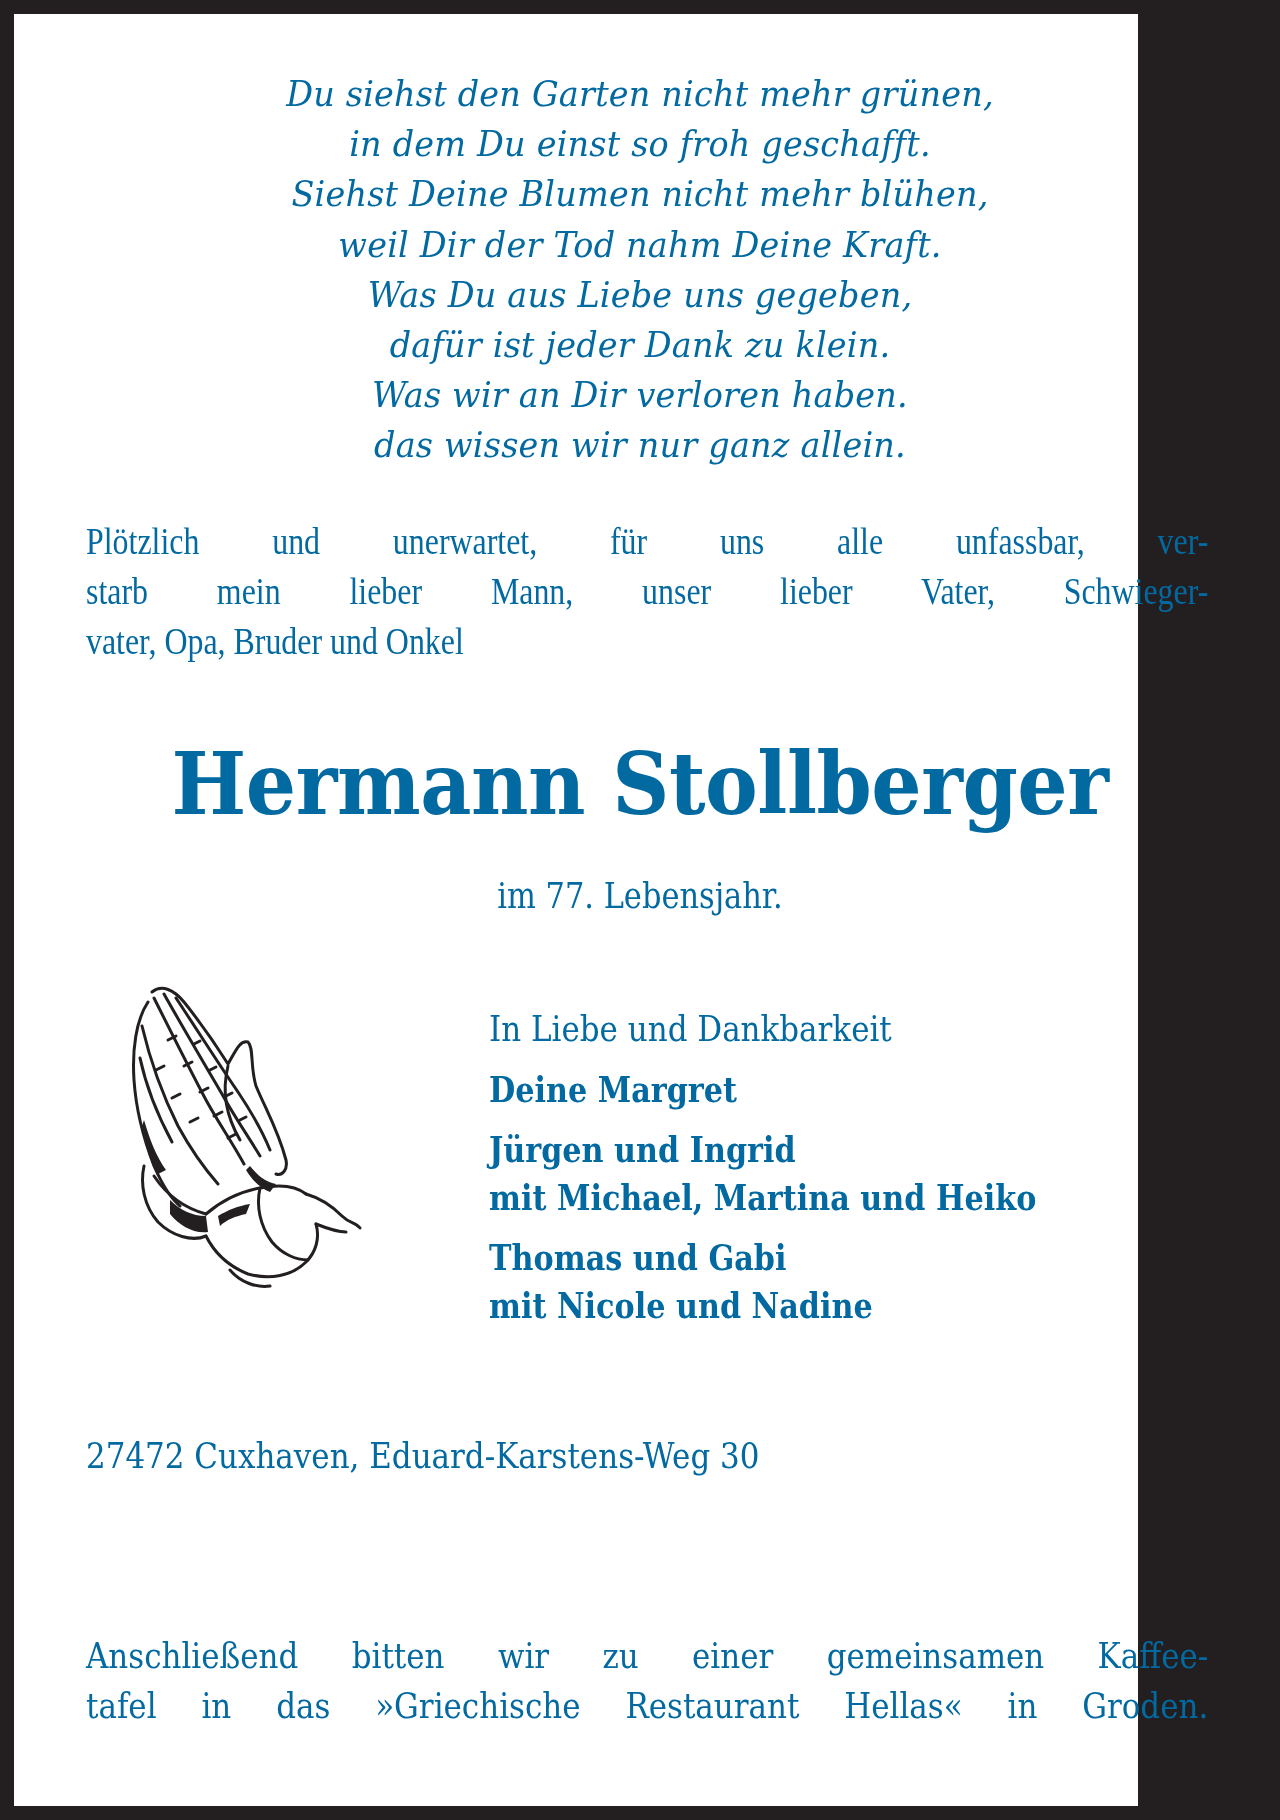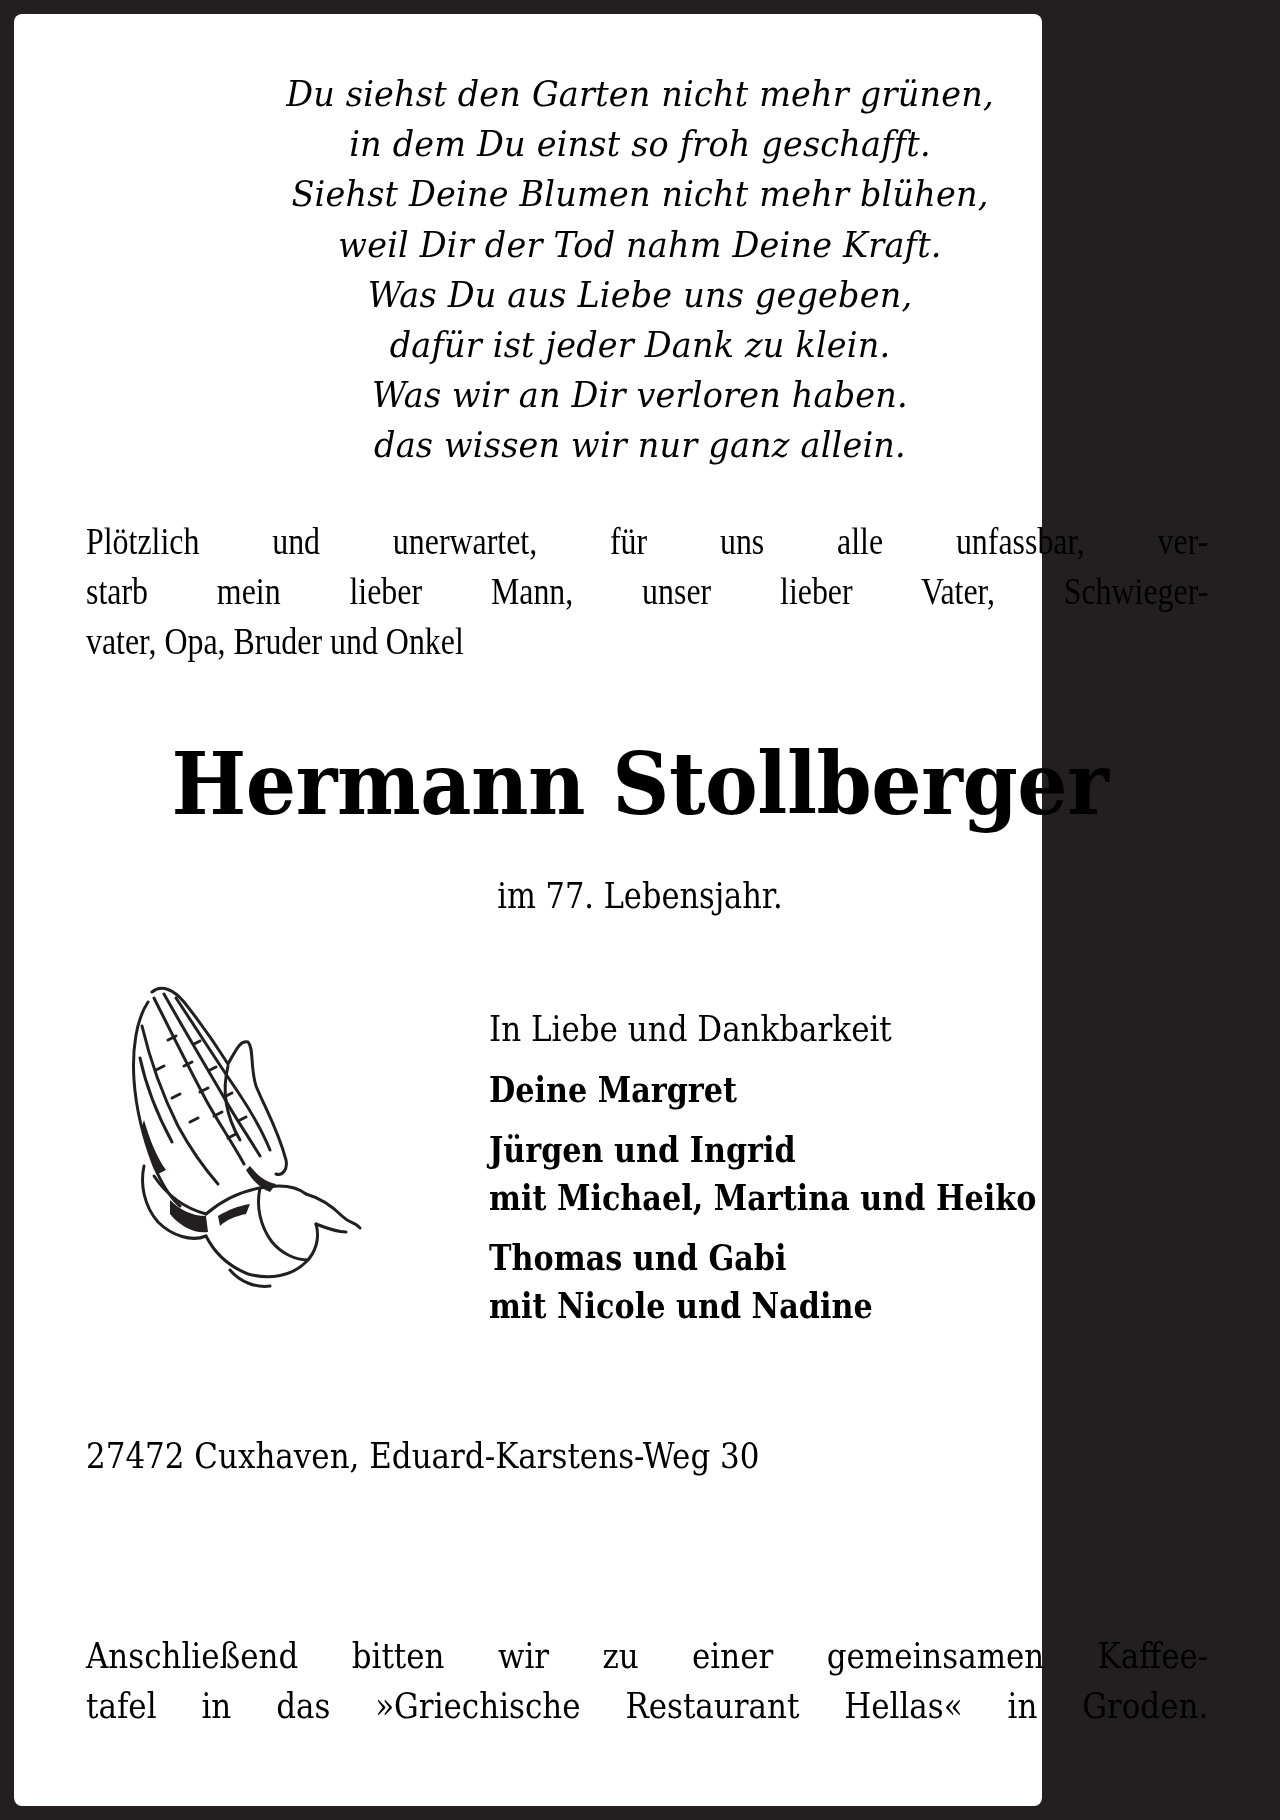--- a/index.html
+++ b/index.html
@@ -10,26 +10,25 @@
     body {
       width: 1280px;
       height: 1820px;
       position: relative;
       overflow: hidden;
     }
     .frame {
       position: absolute;
       left: 14px;
       top: 14px;
-      width: 1028px;
+      width: 1124px;
       height: 1792px;
       background: #ffffff;
-      color: #000000;
+      color: #0369a1;
       font-family: "DejaVu Serif", "Liberation Serif", serif;
-      border-radius: 8px;
     }
     .poem {
       position: absolute;
       left: 0;
       top: 55px;
       width: 1252px;
       text-align: center;
       font-style: italic;
       font-size: 36px;
       line-height: 50.2px;

